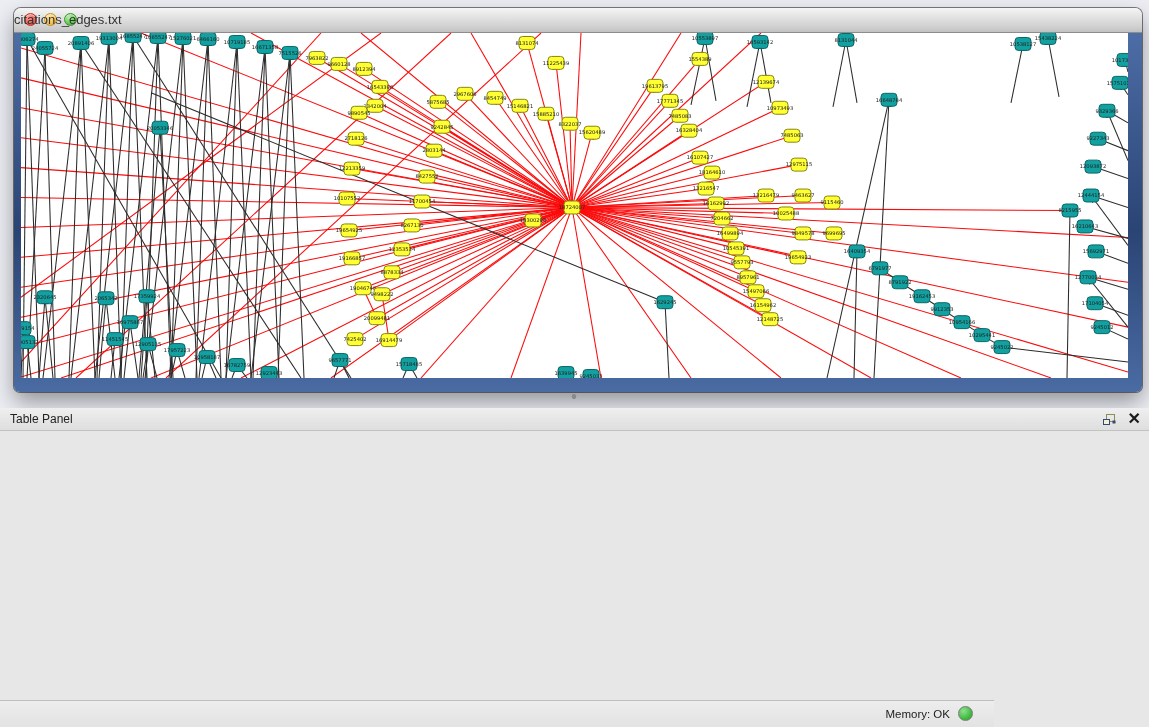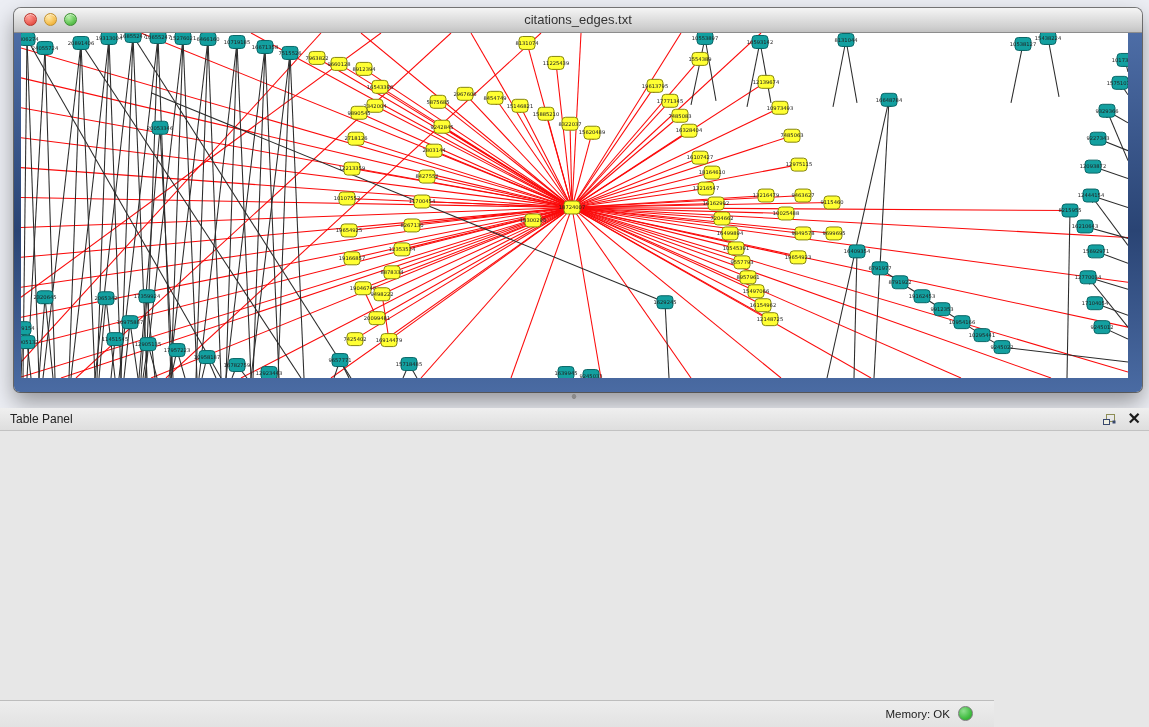--- a/index.html
+++ b/index.html
@@ -5,21 +5,21 @@
   html,body{margin:0;padding:0;}
   body{width:1149px;height:727px;position:relative;overflow:hidden;
        background:#eceef4;font-family:"Liberation Sans",sans-serif;
        -webkit-font-smoothing:antialiased;}
   
   .net-window{position:absolute;left:14px;top:8px;width:1128px;height:384px;
     border-radius:7px 7px 6px 6px;box-shadow:0 10px 22px rgba(0,0,0,.38),0 0 0 1px #7b7b7b;
     overflow:hidden;}
   .titlebar{height:24px;background:linear-gradient(#f5f5f5,#cfcfcf 80%,#c2c2c2);
     border-bottom:1px solid #8d8d8d;position:relative;}
-  .title-text{position:absolute;left:0;right:0;top:4px;text-align:center;
+  .title-text{position:absolute;left:0;right:0;top:4px;
     font-size:13px;color:#333;}
   .lights{position:absolute;left:10px;top:5px;display:flex;gap:7px;}
   .light{width:13px;height:13px;border-radius:50%;box-shadow:inset 0 1px 1px rgba(255,255,255,.6);}
   .light.red{background:radial-gradient(circle at 35% 30%,#ff9d95,#ec5f55 60%,#cf3a30);border:1px solid #b8352c;box-sizing:border-box;}
   .light.yellow{background:radial-gradient(circle at 35% 30%,#ffe9a8,#f6bf4f 60%,#df9f27);border:1px solid #c3922f;box-sizing:border-box;}
   .light.green{background:radial-gradient(circle at 35% 30%,#b7f0a8,#62c654 60%,#3f9e33);border:1px solid #3e8f33;box-sizing:border-box;}
   .net-frame{height:359px;background:linear-gradient(180deg,#4d6da6 0%,#2a4474 55%,#4a6ba3 100%);
     padding:0 0 14px 7px;box-sizing:border-box;}
   .net-canvas{width:1107px;height:345px;background:#fff;overflow:hidden;}
   svg text{font-family:"DejaVu Sans",sans-serif;}

